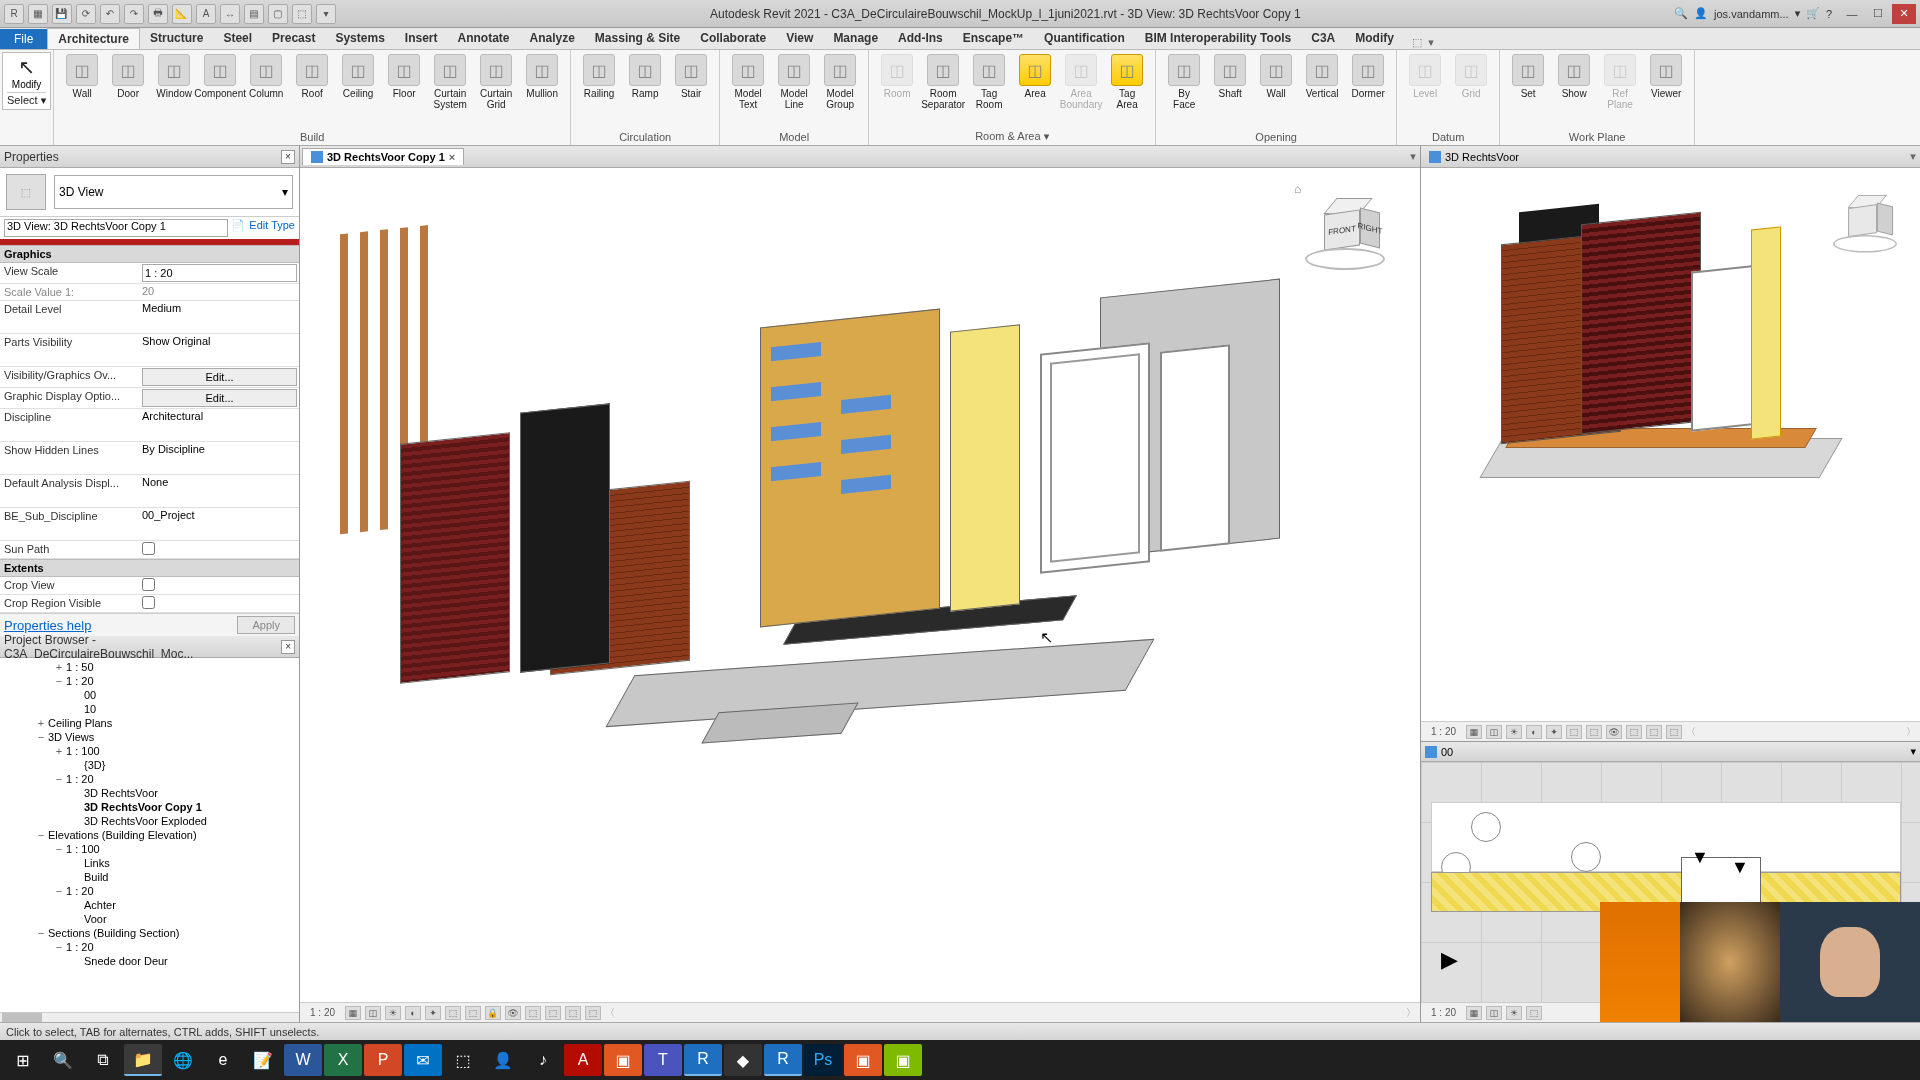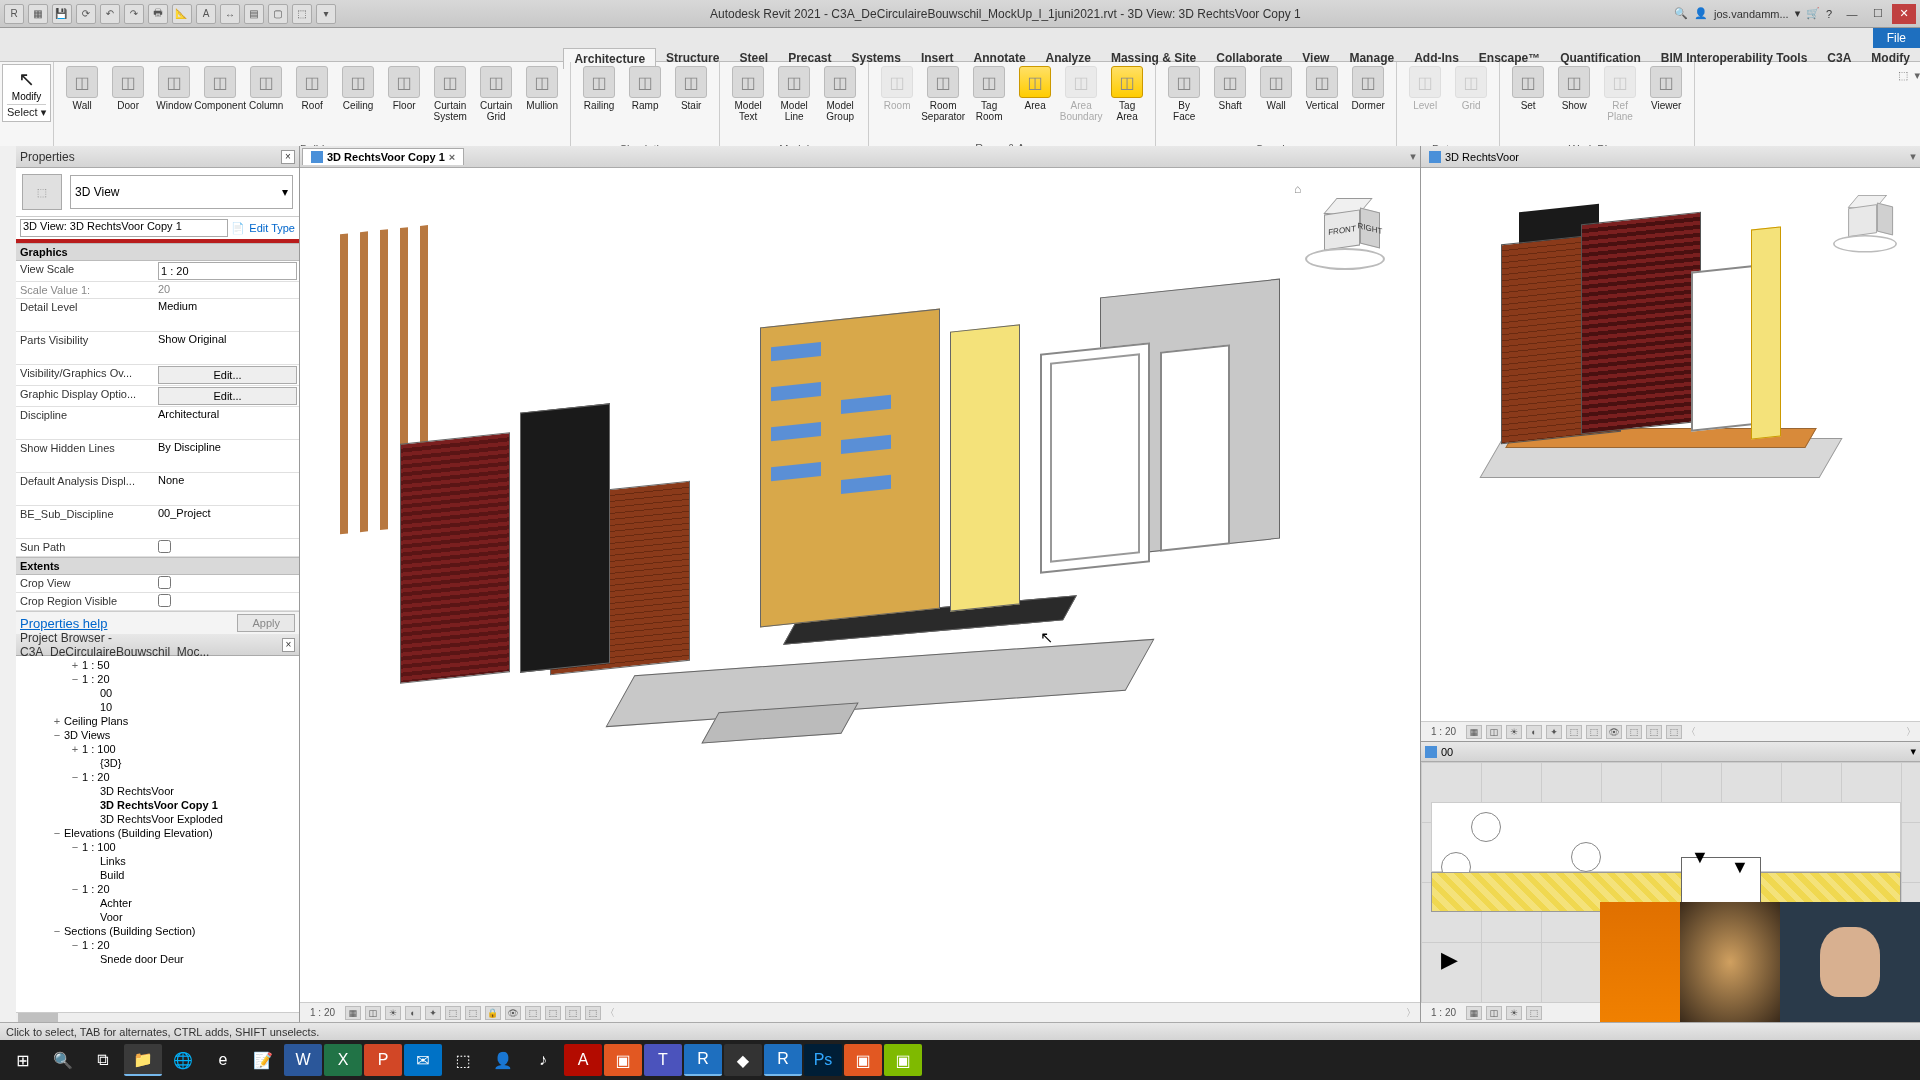--- a/index.html
+++ b/index.html
@@ -9,21 +9,21 @@
 .titlebar { height: 28px; background: linear-gradient(#d8d8d8,#c8c8c8); display: flex; align-items: center; padding: 0 4px; border-bottom: 1px solid #999; }
 .titlebar .qat { display: flex; gap: 4px; align-items: center; }
 .titlebar .qat-btn { width: 20px; height: 20px; background: #e0e0e0; border: 1px solid #aaa; border-radius: 2px; display:flex; align-items:center; justify-content:center; font-size:10px; color:#555;}
 .titlebar .title { flex: 1; text-align: center; font-size: 12px; color: #333; }
 .titlebar .user { display: flex; gap: 6px; align-items: center; font-size: 11px; color:#333; }
 .titlebar .winbtns { display: flex; gap: 2px; margin-left: 8px; }
 .titlebar .winbtn { width: 24px; height: 20px; display:flex; align-items:center; justify-content:center; color:#444; }
 .titlebar .winbtn.close { background:#c04040; color:#fff; }
 
 
-.ribbon-tabs { height: 34px; background: #e8e8e8; display: flex; align-items: flex-end; border-bottom: 1px solid #bbb; flex-direction: column; }
+.ribbon-tabs { height: 22px; background: #e8e8e8; display: flex; align-items: flex-end; border-bottom: 1px solid #bbb; }
 .ribbon-tabs .file-tab { background: #1e6fbf; color: #fff; padding: 3px 14px; font-size: 12px; }
 .ribbon-tabs .tab { padding: 3px 10px; font-size: 12px; color: #333; cursor: pointer; }
 .ribbon-tabs .tab.active { background: #f6f6f6; border: 1px solid #bbb; border-bottom: none; }
 .ribbon-tabs .end-icons { margin-left: 8px; display:flex; gap:6px; align-items:center; color:#666; }
 
 
 .ribbon { height: 96px; background: #f6f6f6; border-bottom: 1px solid #aaa; display: flex; }
 .ribbon-group { border-right: 1px solid #ccc; padding: 2px 6px 0 6px; display:flex; flex-direction:column; }
 .ribbon-group .tools { display:flex; gap:2px; flex:1; align-items:flex-start; }
 .ribbon-group .label { text-align:center; font-size:11px; color:#555; padding: 2px 0; }
@@ -36,30 +36,30 @@
 
 
 .modify-block { background:#fff; border:1px solid #bbb; margin:2px; padding:2px 4px; display:flex; flex-direction:column; align-items:center; }
 .modify-block .arrow { font-size: 20px; color:#222; }
 .modify-block .sel { font-size:11px; color:#222; display:flex; align-items:center; gap:2px; border-top:1px solid #ccc; margin-top:2px; padding-top:1px;}
 
 
 .workspace { position:absolute; top: 146px; left:0; right:0; bottom: 30px; display:flex; }
 
 
-.left-col { width: 300px; display:flex; flex-direction:column; background:#f0f0f0; border-right:1px solid #999;padding-left:16px; }
+.left-col { width: 300px; display:flex; flex-direction:column; background:#f0f0f0; border-right:1px solid #999; }
 .panel-header { height: 22px; background: linear-gradient(#e8e8e8,#d4d4d4); border-bottom:1px solid #aaa; display:flex; align-items:center; padding:0 4px; font-size:12px; color:#333; }
 .panel-header .x { margin-left:auto; width:14px; height:14px; border:1px solid #999; text-align:center; line-height:12px; font-size:10px; background:#fff; cursor:pointer;}
 
 .properties-body { background:#fff; flex:0 0 auto; }
 .type-selector { display:flex; align-items:center; gap:8px; padding:6px; border-bottom:1px solid #ccc; }
 .type-icon { width:40px; height:36px; background:#e0e0e0; border:1px solid #aaa; display:flex; align-items:center; justify-content:center; color:#888; }
 .type-combo { flex:1; height:34px; border:1px solid #aaa; background:#fff; display:flex; align-items:center; padding:0 4px; font-size:12px; justify-content:space-between;}
 
-.instance-row { display:flex; align-items:center; padding:2px 4px; gap:4px; font-size:11px; border-bottom:4px solid #b91c1c;}
+.instance-row { display:flex; padding:2px 4px; gap:4px; font-size:11px; border-bottom:6px solid #b91c1c;}
 .instance-row select,.instance-row .combo { flex:1; height:18px; border:1px solid #aaa; font-size:11px; background:#fff; padding:0 2px;}
 .instance-row .editlink { color:#06c; cursor:pointer; }
 
 .prop-section { background:#d9d9d9; font-weight:bold; padding:2px 4px; font-size:11px; border-top:1px solid #bbb; border-bottom:1px solid #bbb;}
 .prop-row { display:flex; border-bottom:1px solid #e0e0e0; font-size:11px; }
 .prop-row .k { width: 140px; padding:2px 4px; color:#333; overflow:hidden; white-space:nowrap; text-overflow:ellipsis;}
 .prop-row .v { flex:1; padding:1px 2px; }
 .prop-row .v input[type=text]{ width:100%; border:1px solid #aaa; height:18px; font-size:11px; padding:0 2px; }
 .prop-row .v .dd { width:100%; border:none; height:30px; font-size:11px; background:transparent; }
 .prop-row .v .btn { width:100%; border:1px solid #aaa; background:#eee; height:18px; font-size:11px; }

